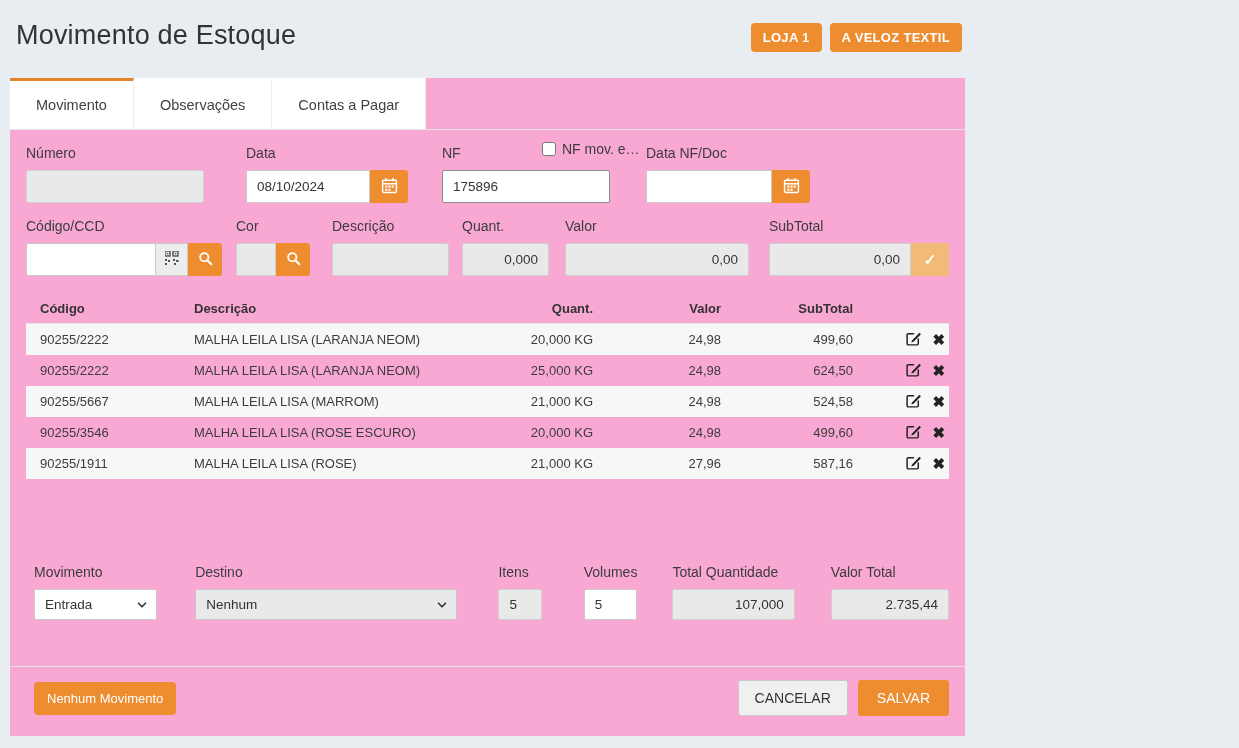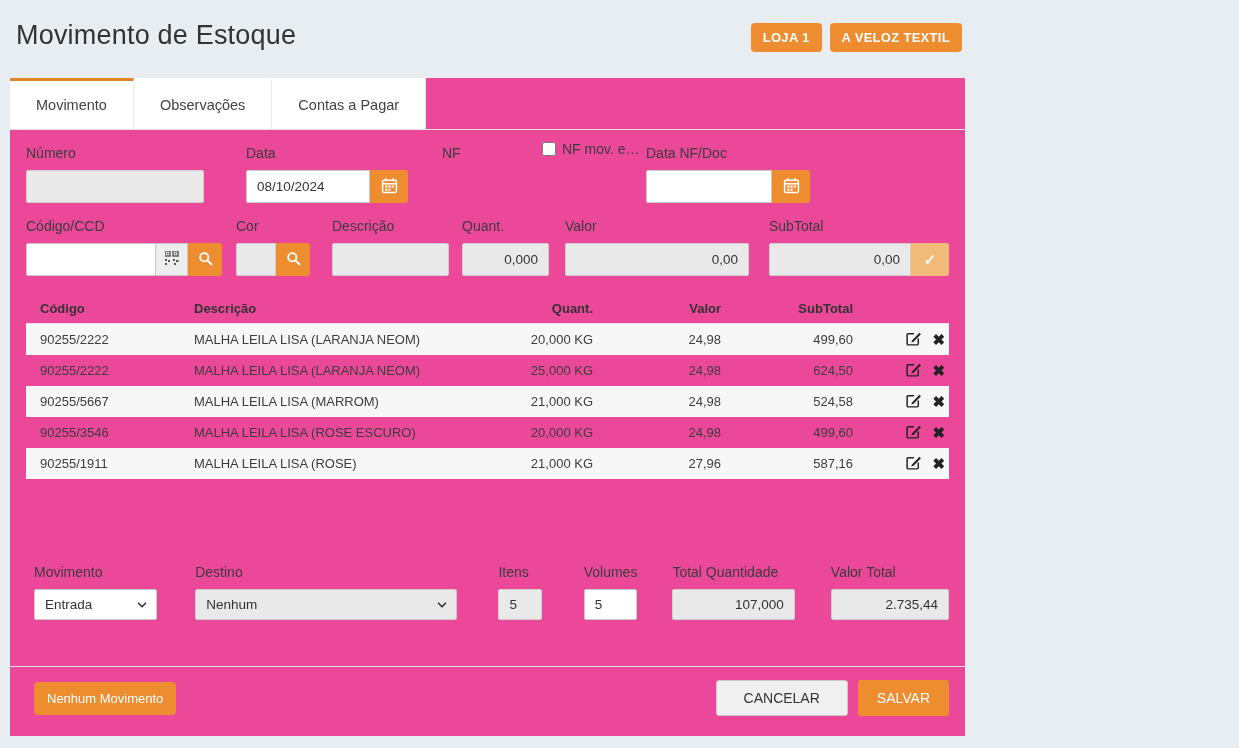--- a/index.html
+++ b/index.html
@@ -16,21 +16,21 @@
   .app-header { height:78px; padding:20px 16px 0 16px; position:relative; }
   .page-title { font-size:27px; font-weight:500; color:#333; letter-spacing:.2px; }
   .header-buttons { position:absolute; right:18px; top:23px; display:flex; gap:8px; }
   .pill-btn {
     background:#ee8c30; color:#fff; border:none; border-radius:4px;
     font-family:inherit; font-size:13px; font-weight:700; letter-spacing:.3px;
     padding:7px 12px; cursor:pointer;
   }
 
   
-  .panel { background:#ec4899; margin:0 15px 0 10px; height:658px; display:flex; flex-direction:column; }
+  .panel { background:#f9a8d4; margin:0 15px 0 10px; height:658px; display:flex; flex-direction:column; }
 
   
   .tab-bar { display:flex; align-items:stretch; border-bottom:1px solid #e3e3e3; height:52px; }
   .tab {
     padding:0 26px; display:flex; align-items:center; font-size:14.5px; color:#424242;
     background:#fff; cursor:pointer; border-right:1px solid #ececec; position:relative;
   }
   .tab.active { border-top:3px solid #e08427; font-weight:400; }
   .tab:not(.active) { border-top:3px solid transparent; }
   .total-liquido { margin-left:auto; align-self:center; padding-right:18px; font-size:19px; font-weight:700; color:#333; }
@@ -118,21 +118,21 @@
     margin-top:auto; border-top:1px solid #e2e2e2; padding:13px 16px 20px 24px;
     display:flex; align-items:center;
   }
   .buscar-btn {
     background:#ee8c30; color:#fff; border:none; border-radius:4px; cursor:pointer;
     font-family:inherit; font-size:13px; padding:9px 13px;
   }
   .footer-right { margin-left:auto; display:flex; gap:10px; }
   .cancel-btn {
     background:#f0f0f0; color:#333; border:1px solid #c9c9c9; border-radius:3px; cursor:pointer;
-    font-family:inherit; font-size:14px; padding:9px 27px;
+    font-family:inherit; font-size:14px; padding:9px 16px;
   }
   .save-btn {
     background:#ee8c30; color:#fff; border:none; border-radius:3px; cursor:pointer;
     font-family:inherit; font-size:14px; padding:10px 19px;
   }
 </style>
 </head>
 <body>
 
 <div class="page">
@@ -186,20 +186,21 @@
                       <rect x="4" y="11" width="2" height="2"></rect>
                       <rect x="7" y="11" width="2" height="2"></rect>
                     </g>
                   </svg>
               </span>
             </button>
           </div>
         </div>
         <div class="field w-nf">
           <span class="field-label">NF</span>
+          <input class="input strong-border" value="175896" style="">
         </div>
         <div class="field w-datanf">
           <span class="field-label" style="white-space:nowrap;">Data NF/Doc</span>
           <div class="input-group">
             <input class="input" value="" style="">
             <button class="addon-btn orange">
               <span>
                 <svg width="17" height="17" viewBox="0 0 16 16">
                     <g stroke="#fff" fill="none" stroke-width="1.4">
                       <rect x="1.5" y="3" width="13" height="11.5" rx="1"></rect>

